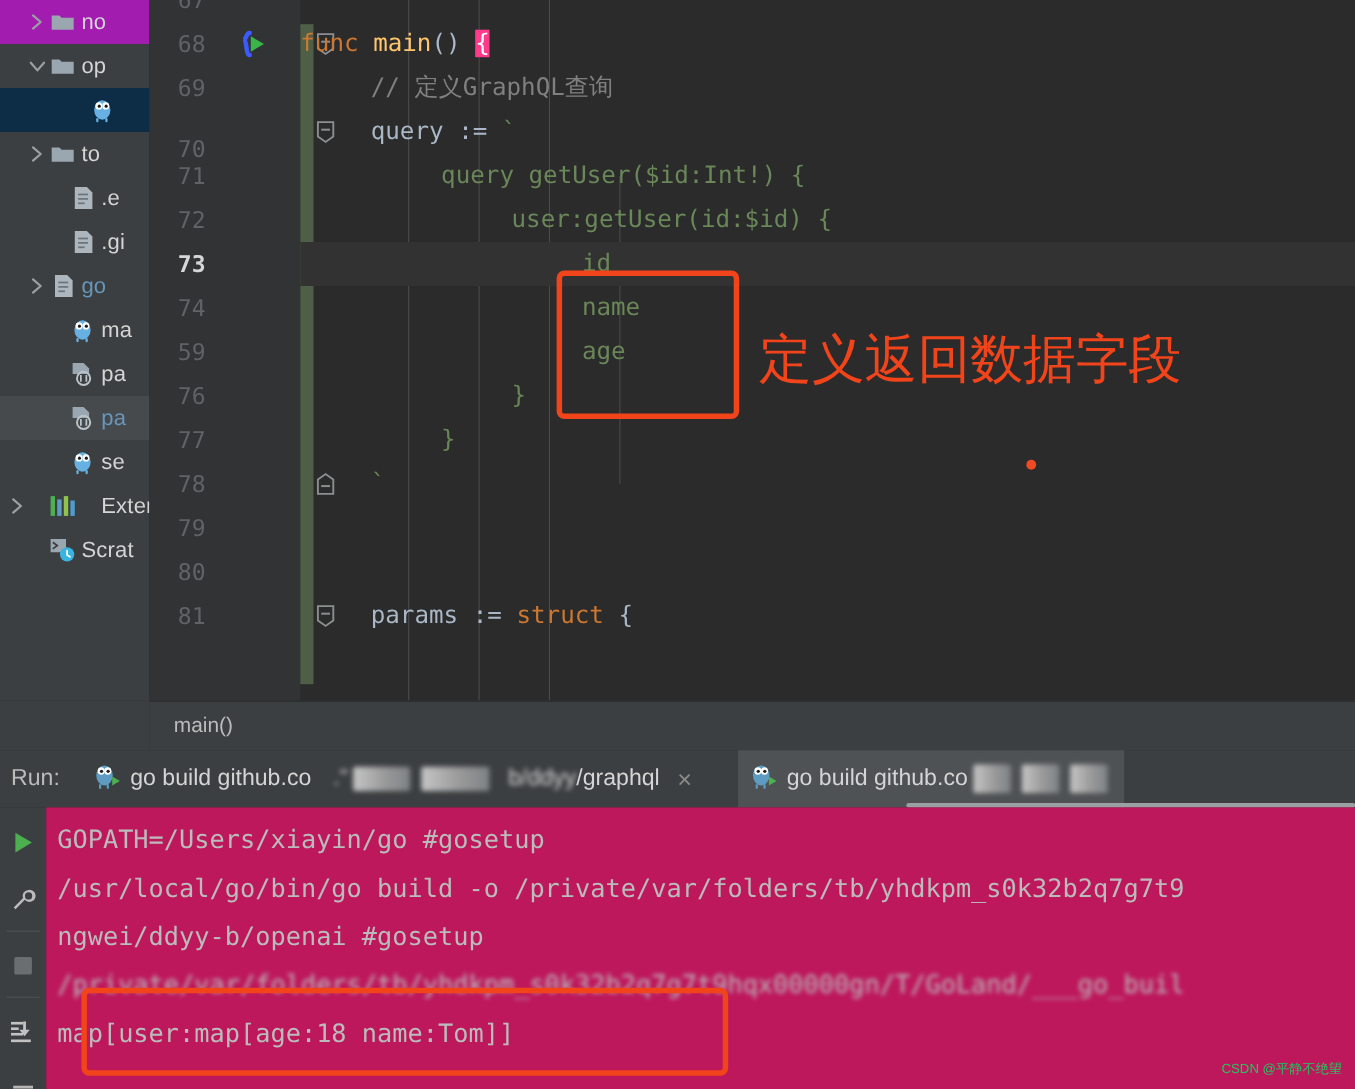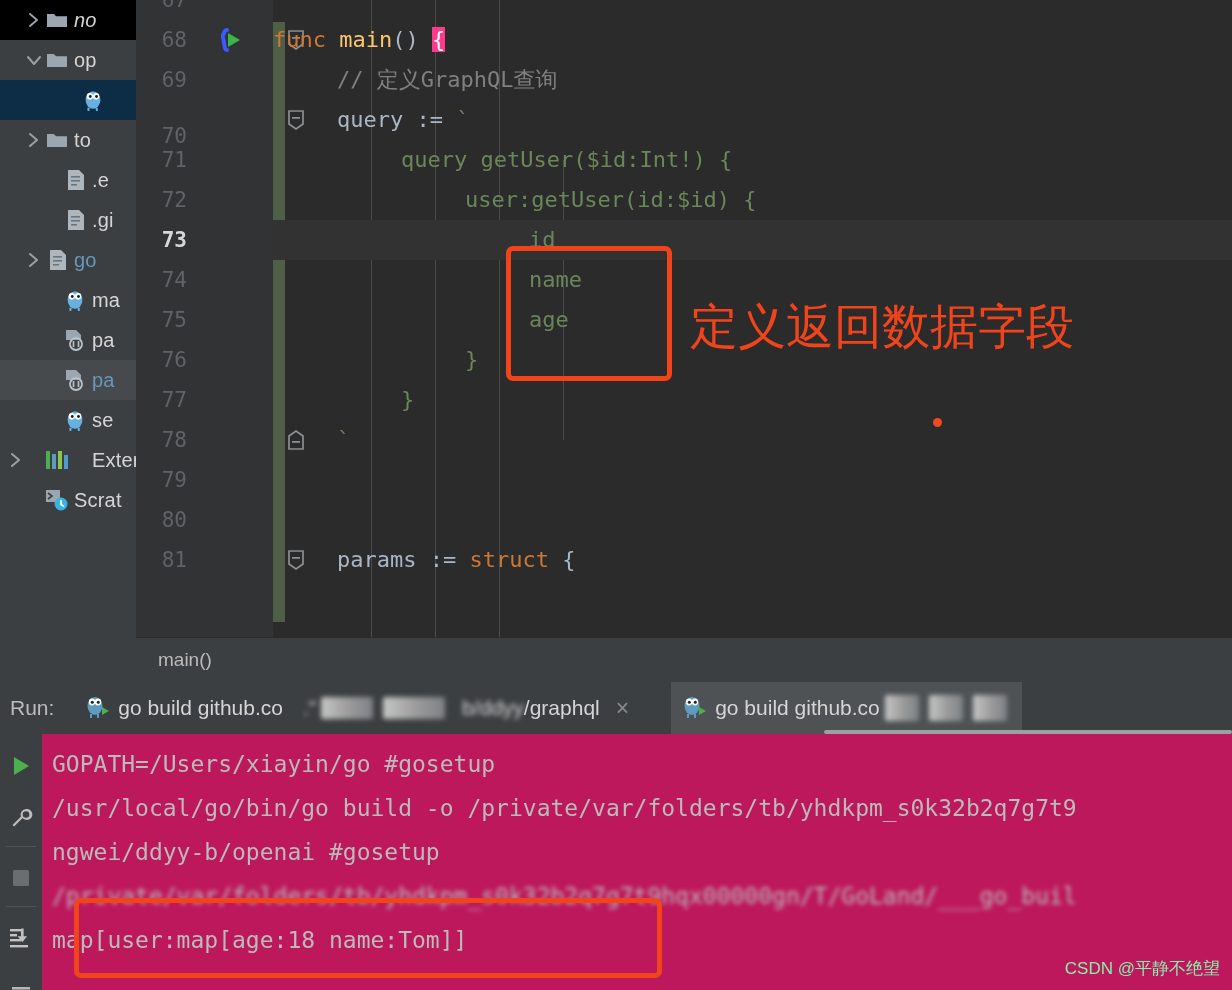--- a/index.html
+++ b/index.html
@@ -13,21 +13,21 @@
 
   
   #sidebar {
     position: absolute; left: 0; top: 0; width: 136px; height: 637px;
     background: #3c3f41; overflow: hidden;
   }
   .tree-row {
     position: relative; height: 40px; display: flex; align-items: center;
     color: #bbbbbb; font-size: 20px; white-space: nowrap; overflow: hidden;
   }
-  .tree-row.hl-brown { background: #000000; font-style: italic; }
+  .tree-row.hl-brown { background: #a21caf; }
   .tree-row.hl-blue  { background: #0d2c45; }
   .tree-row.hl-grey  { background: #464a4d; }
   .arrow {
     width: 20px; flex: 0 0 20px; text-align: center; color: #a9b7c6;
     font-size: 16px; line-height: 1;
   }
   .arrow svg { display:block; margin:0 auto; }
   .ficon { width: 26px; flex: 0 0 26px; display: flex; align-items: center; justify-content: center; }
   .ficon svg { display: block; }
   .tlabel { margin-left: 4px; letter-spacing: .2px; }
@@ -142,21 +142,21 @@
   .ann-box {
     position: absolute; border: 5px solid #f1441b; border-radius: 7px;
     pointer-events: none;
   }
   .ann-text {
     position: absolute; color: #f1441b; font-size: 48px;
     font-family: "DejaVu Sans", sans-serif; white-space: nowrap;
   }
   #watermark {
     position: absolute; right: 12px; bottom: 10px;
-    color: #86efac; font-size: 17px; white-space: nowrap;
+    color: #22c55e; font-size: 12px; white-space: nowrap;
   }
 </style>
 </head>
 <body>
 
 <div id="app">
 
   <div id="sidebar">
     <div id="tree-rows">
         <div class="tree-row hl-brown" style="padding-left: 24px;">
@@ -356,21 +356,21 @@
           <div class="foldmark" style="top: 109px;">
             <svg width="20" height="22" viewBox="0 0 20 22">
               <path d="M3 2 h14 v13 l-7 5 l-7 -5 Z" fill="none" stroke="#8c8f91" stroke-width="1.7"></path>
               <rect x="6" y="8" width="8" height="1.8" fill="#8c8f91"></rect>
             </svg>
           </div>
           <div class="lnum" style="top: 140px;">71</div>
           <div class="lnum" style="top: 180px;">72</div>
           <div class="lnum cur" style="top: 220px;">73</div>
           <div class="lnum" style="top: 260px;">74</div>
-          <div class="lnum" style="top: 300px;">75</div>
+          <div class="lnum" style="top: 300px;">59</div>
           <div class="lnum" style="top: 340px;">76</div>
           <div class="lnum" style="top: 380px;">77</div>
           <div class="lnum" style="top: 420px;">78</div>
           <div class="foldmark" style="top: 429px;">
             <svg width="20" height="22" viewBox="0 0 20 22">
               <path d="M3 20 h14 V7 l-7 -5 l-7 5 Z" fill="none" stroke="#8c8f91" stroke-width="1.7"></path>
               <rect x="6" y="12" width="8" height="1.8" fill="#8c8f91"></rect>
             </svg>
           </div>
           <div class="lnum" style="top: 460px;">79</div>

